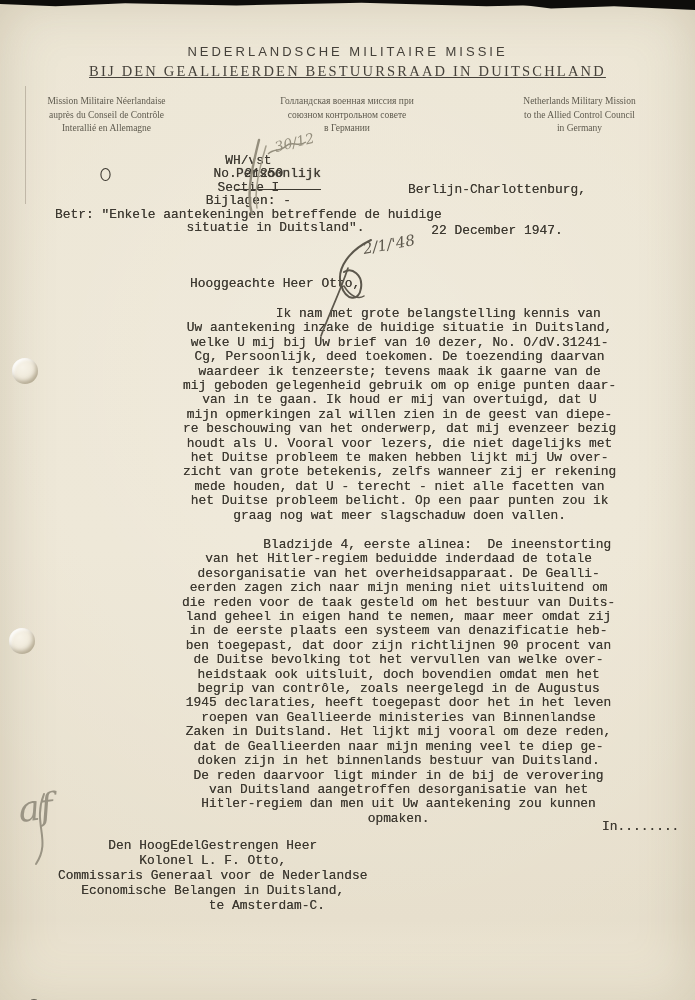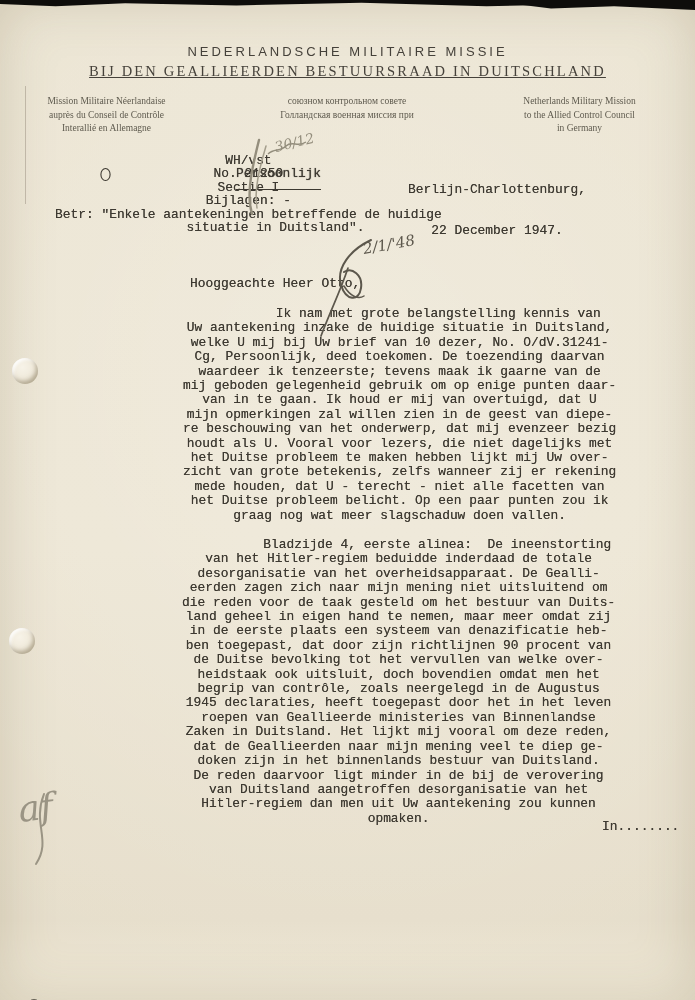--- a/index.html
+++ b/index.html
@@ -64,22 +64,23 @@
 
   <header>
     <div class="org1">NEDERLANDSCHE MILITAIRE MISSIE</div>
     <div class="org2">BIJ DEN GEALLIEERDEN BESTUURSRAAD IN DUITSCHLAND</div>
     <div class="lang lang-fr">
         <div>Mission Militaire Néerlandaise</div>
         <div>auprès du Conseil de Contrôle</div>
         <div>Interallié en Allemagne</div>
       </div>
     <div class="lang lang-ru">
+        <div>Голландская военная миссия при</div>
         <div>союзном контрольном совете</div>
-        <div>Голландская военная миссия при</div>
+        <div>в Германии</div>
       </div>
     <div class="lang lang-en">
         <div>Netherlands Military Mission</div>
         <div>to the Allied Control Council</div>
         <div>in Germany</div>
       </div>
   </header>
 
   <div class="tw ref"><div>WH/vst</div><div>No. 21250</div><div>Sectie I</div><div>Bijlagen: -</div><div>Betr: "Enkele aantekeningen betreffende de huidige</div><div>       situatie in Duitsland".</div></div>
 
@@ -91,20 +92,21 @@
   </div>
 
   <div class="tw salutation">Hooggeachte Heer Otto,</div>
 
   <div class="tw para1"><div>          Ik nam met grote belangstelling kennis van</div><div>Uw aantekening inzake de huidige situatie in Duitsland,</div><div>welke U mij bij Uw brief van 10 dezer, No. O/dV.31241-</div><div>Cg, Persoonlijk, deed toekomen. De toezending daarvan</div><div>waardeer ik tenzeerste; tevens maak ik gaarne van de</div><div>mij geboden gelegenheid gebruik om op enige punten daar-</div><div>van in te gaan. Ik houd er mij van overtuigd, dat U</div><div>mijn opmerkingen zal willen zien in de geest van diepe-</div><div>re beschouwing van het onderwerp, dat mij evenzeer bezig</div><div>houdt als U. Vooral voor lezers, die niet dagelijks met</div><div>het Duitse probleem te maken hebben lijkt mij Uw over-</div><div>zicht van grote betekenis, zelfs wanneer zij er rekening</div><div>mede houden, dat U - terecht - niet alle facetten van</div><div>het Duitse probleem belicht. Op een paar punten zou ik</div><div>graag nog wat meer slagschaduw doen vallen.</div></div>
 
   <div class="tw para2"><div>          Bladzijde 4, eerste alinea:  De ineenstorting</div><div>van het Hitler-regiem beduidde inderdaad de totale</div><div>desorganisatie van het overheidsapparaat. De Gealli-</div><div>eerden zagen zich naar mijn mening niet uitsluitend om</div><div>die reden voor de taak gesteld om het bestuur van Duits-</div><div>land geheel in eigen hand te nemen, maar meer omdat zij</div><div>in de eerste plaats een systeem van denazificatie heb-</div><div>ben toegepast, dat door zijn richtlijnen 90 procent van</div><div>de Duitse bevolking tot het vervullen van welke over-</div><div>heidstaak ook uitsluit, doch bovendien omdat men het</div><div>begrip van contrôle, zoals neergelegd in de Augustus</div><div>1945 declaraties, heeft toegepast door het in het leven</div><div>roepen van Geallieerde ministeries van Binnenlandse</div><div>Zaken in Duitsland. Het lijkt mij vooral om deze reden,</div><div>dat de Geallieerden naar mijn mening veel te diep ge-</div><div>doken zijn in het binnenlands bestuur van Duitsland.</div><div>De reden daarvoor ligt minder in de bij de verovering</div><div>van Duitsland aangetroffen desorganisatie van het</div><div>Hitler-regiem dan men uit Uw aantekening zou kunnen</div><div>opmaken.</div></div>
 
   <div class="tw cont">In........</div>
 
+  <div class="tw addressee"><div>Den HoogEdelGestrengen Heer</div><div>Kolonel L. F. Otto,</div><div>Commissaris Generaal voor de Nederlandse</div><div>Economische Belangen in Duitsland,</div><div>              te Amsterdam-C.</div></div>
 
   <div class="stamp">
     <svg width="16" height="16" viewBox="0 0 16 16">
       <circle cx="8" cy="8" r="6.6" fill="none" stroke="#6b665a" stroke-width="1"></circle>
       <path d="M5.2,11.4 L8,4.4 L10.8,11.4 M6.2,8.8 L9.8,8.8 M4.6,11.8 L11.6,4.4" fill="none" stroke="#6b665a" stroke-width="0.9"></path>
     </svg>
     <span class="stamp-code">7257 - '47</span>
   </div>
 
   <svg class="hand" width="695" height="1000" viewBox="0 0 695 1000">

